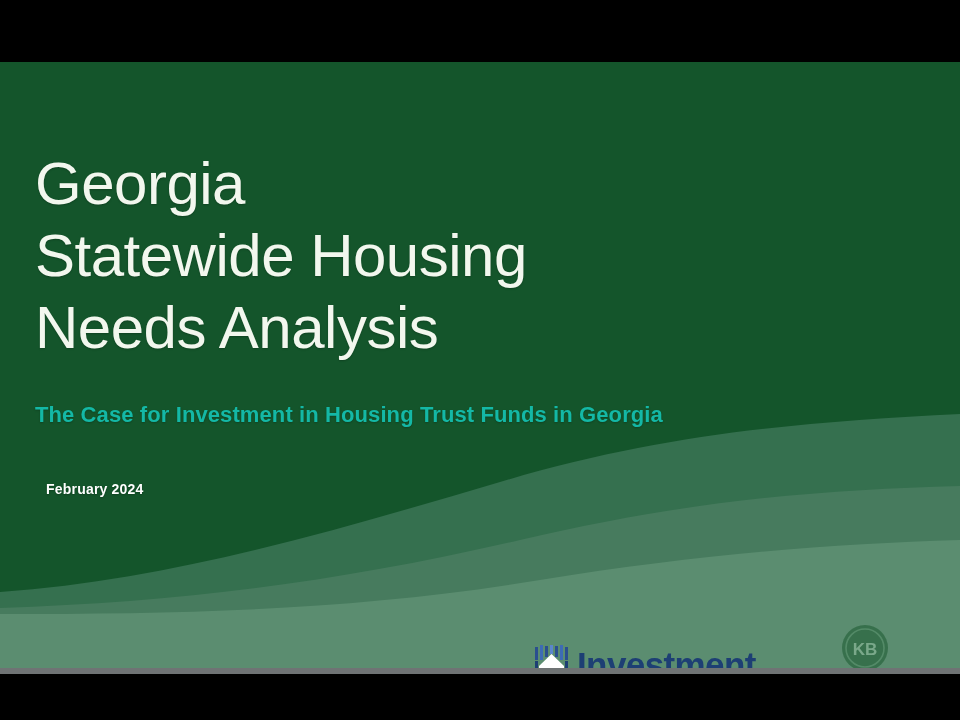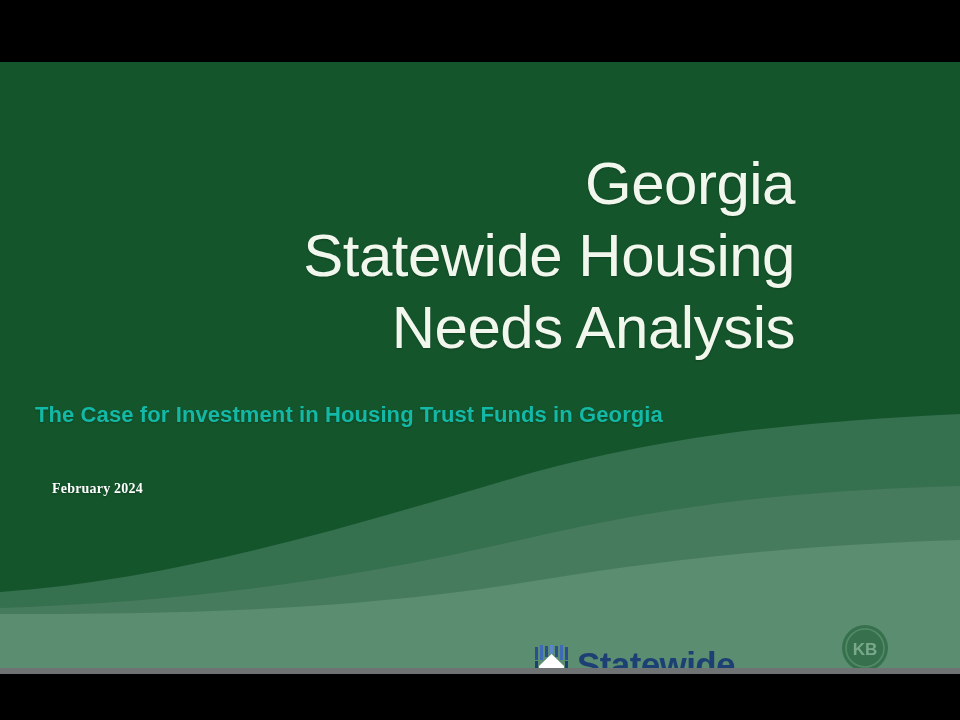--- a/index.html
+++ b/index.html
@@ -2,21 +2,21 @@
 <html><head>
 <meta charset="utf-8">
 <style>
   * { margin:0; padding:0; box-sizing:border-box; }
   html, body {
     width:960px; height:720px;
     background:#000;
     font-family:"Liberation Sans", sans-serif;
     overflow:hidden;
   }
-  .stage { position:relative; width:960px; height:572px; background:#000;text-align:right; }
+  .stage { position:relative; width:960px; height:572px; background:#000; }
 
   
   .bar-top { position:absolute; left:0; top:0; width:960px; height:62px; background:#000000; }
   .bar-bottom { position:absolute; left:0; top:674px; width:960px; height:46px; background:#000000; }
   .bar-seam { position:absolute; left:0; top:668px; width:960px; height:6px; background:#6f7374; }
 
   
   .slide {
     position:absolute; left:0; top:62px; width:960px; height:606px;
     background:#14552b; overflow:hidden;
@@ -38,27 +38,26 @@
   }
   .subtitle {
     position:absolute; left:35px; top:340px;
     color:#14b8a6;
     font-size:22px;
     font-weight:700;
     letter-spacing:0.1px;
     text-shadow:0 1px 2px rgba(0,0,0,0.22);
   }
   .date {
-    position:absolute; left:52px; top:419px;
+    position:absolute; left:46px; top:419px;
     color:#ffffff;
     font-size:14px;
     font-weight:700;
     letter-spacing:0.2px;
     text-shadow:0 1px 2px rgba(0,0,0,0.25);
-    font-family:Liberation Serif, serif;
   }
 
   
   .logo-enterprise {
     position:absolute; left:534px; top:583px;
     display:flex; align-items:center; gap:7px;
   }
   .ent-mark { width:36px; height:40px; display:block; }
   .ent-word {
     color:#1d3f74;
@@ -104,21 +103,21 @@
         <rect x="6" y="0" width="3" height="15" fill="#3d6bb5"></rect>
         <rect x="11" y="1" width="3" height="11" fill="#2a4f8f"></rect>
         <rect x="16" y="0" width="3" height="9" fill="#5b86cc"></rect>
         <rect x="21" y="1" width="3" height="11" fill="#2a4f8f"></rect>
         <rect x="26" y="0" width="3" height="15" fill="#3d6bb5"></rect>
         <rect x="31" y="2" width="3" height="13" fill="#2a4f8f"></rect>
         <rect x="1" y="16" width="3" height="22" fill="#1d3f74"></rect>
         <rect x="31" y="16" width="3" height="22" fill="#1d3f74"></rect>
         <path d="M17.5,9 L30,21 L30,39 L5,39 L5,21 Z" fill="#ffffff"></path>
       </svg>
-      <div class="ent-word">Statewide</div>
+      <div class="ent-word">Investment</div>
     </div>
 
     <div class="logo-kb">
       <svg class="kb-badge" width="58" height="50" viewBox="0 0 58 50">
         <circle cx="29" cy="25" r="23" fill="#2f6a44" opacity="0.82"></circle>
         <circle cx="29" cy="25" r="19" fill="none" stroke="#5f9573" stroke-width="1.6" opacity="0.7"></circle>
         <text x="29" y="32" text-anchor="middle" font-family="Liberation Sans, sans-serif" font-size="17" font-weight="700" fill="#7aa88a">KB</text>
       </svg>
 
     </div>

